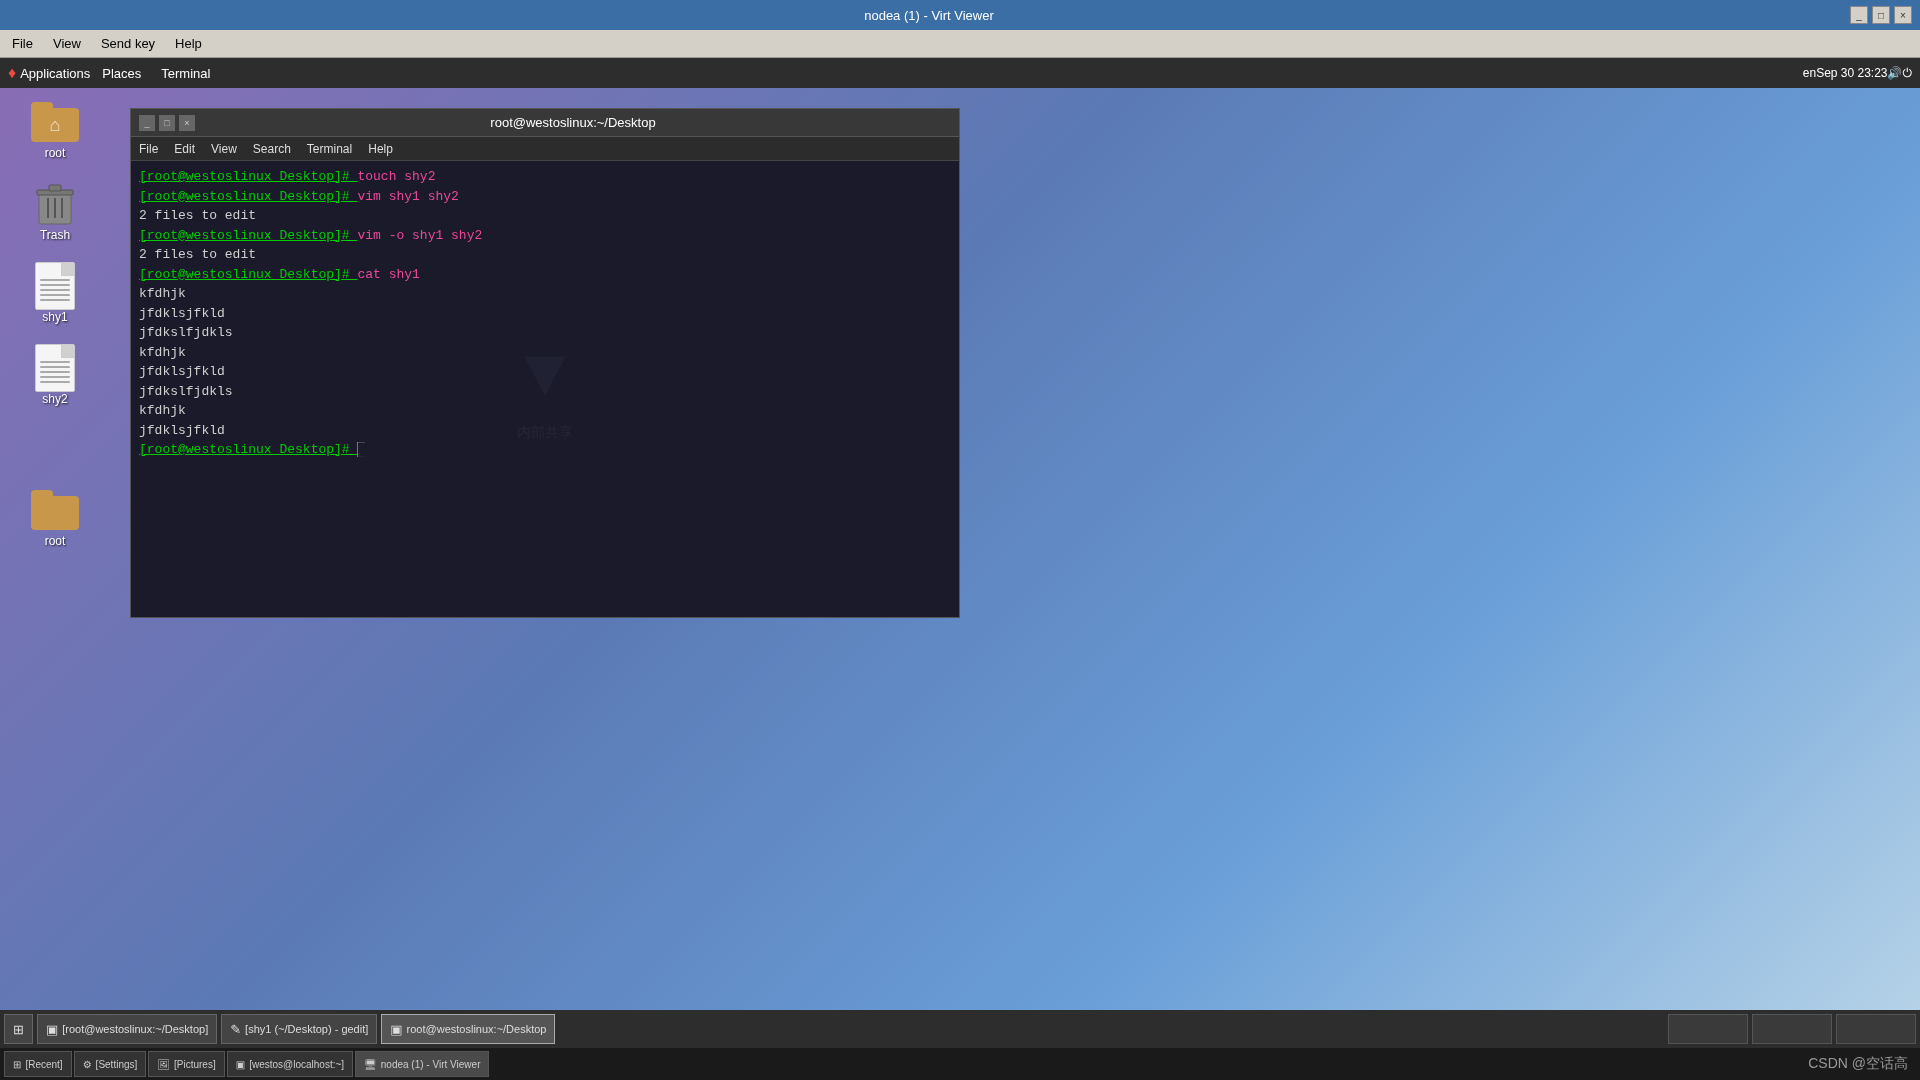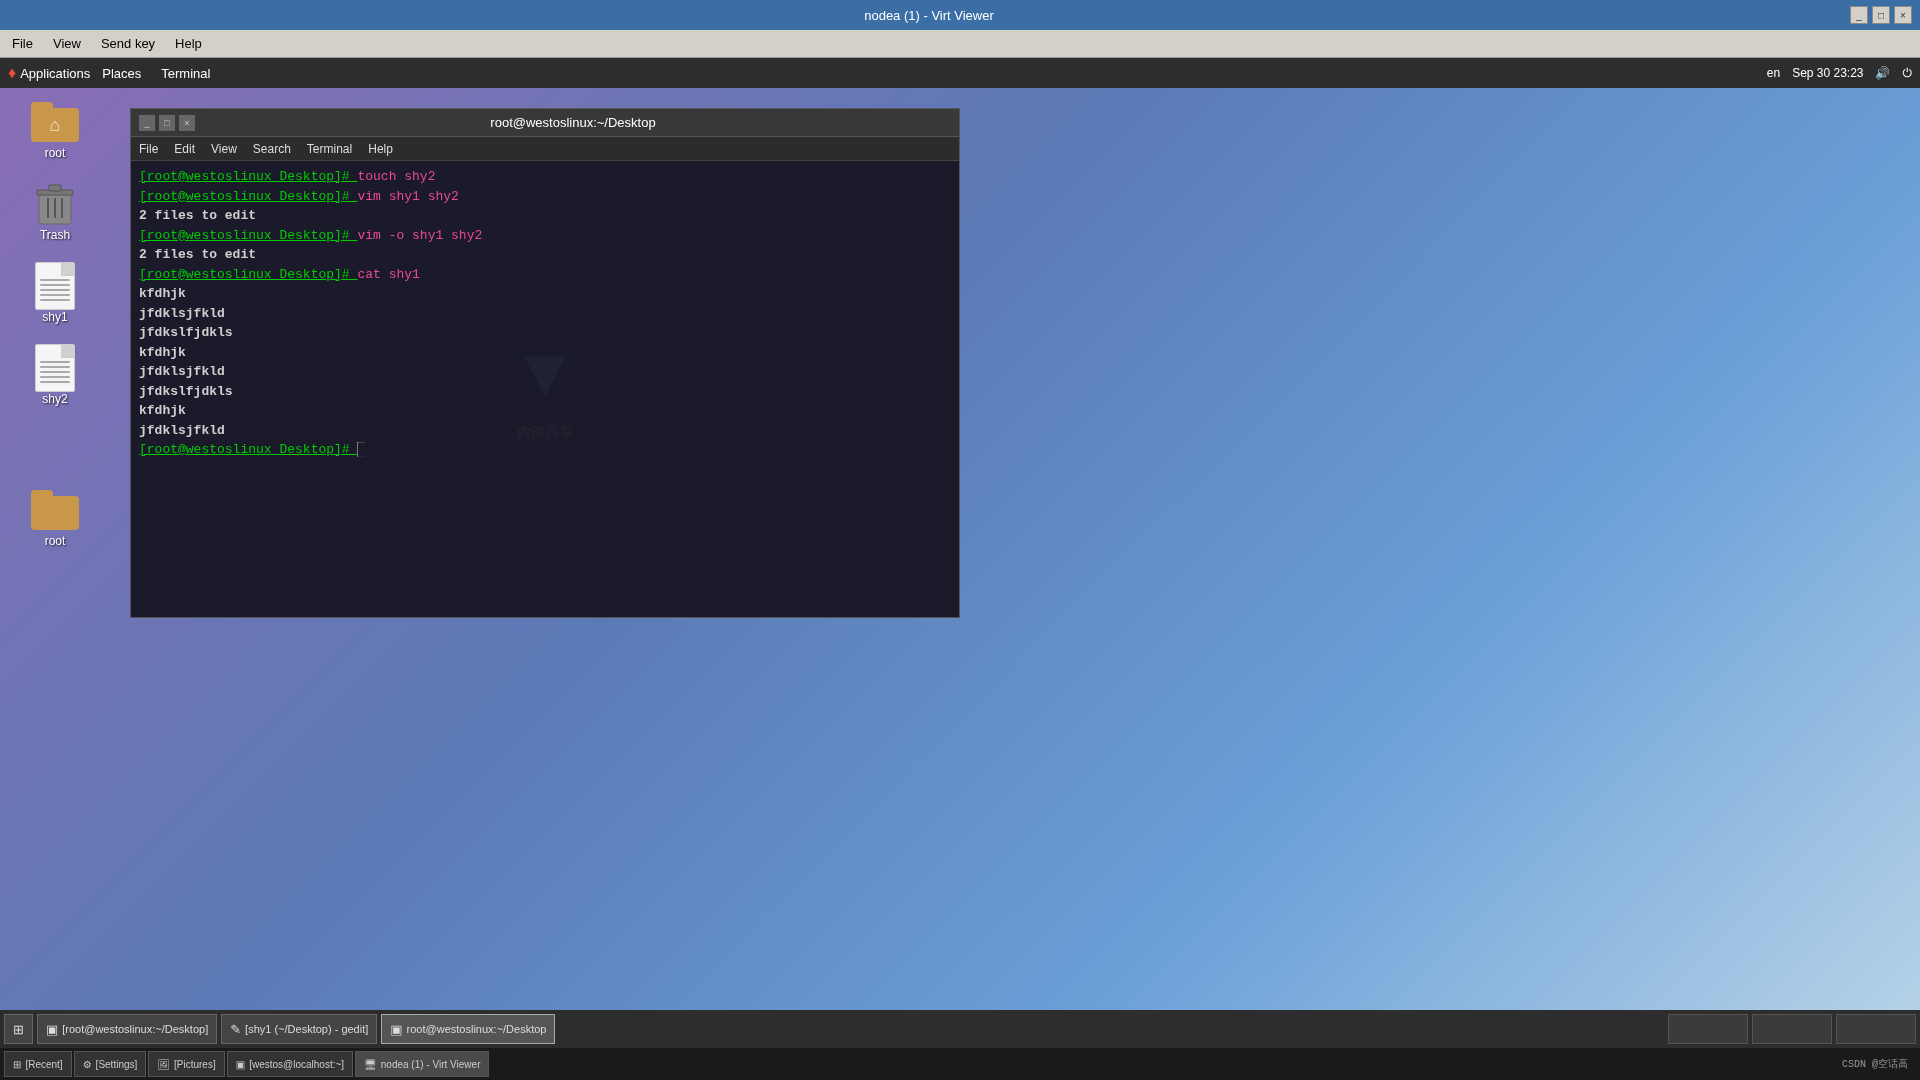--- a/index.html
+++ b/index.html
@@ -80,21 +80,21 @@
       position: absolute;
       top: 0;
       left: 0;
       z-index: 10;
     }
     .vm-panel-left { display: flex; align-items: center; gap: 4px; }
     .vm-panel-apps { display: flex; align-items: center; gap: 4px; cursor: pointer; color: white; }
     .vm-panel-apps-icon { color: #e74c3c; font-size: 16px; }
     .vm-panel-places { cursor: pointer; color: white; padding: 0 8px; }
     .vm-panel-terminal { cursor: pointer; color: white; padding: 0 8px; }
-    .vm-panel-right { margin-left: auto; display: flex; align-items: center; gap: 12px; font-size: 12px; }
+    .vm-panel-right { margin-left: auto; display: flex; align-items: center; font-size: 12px; }
 
     
     .desktop-icons {
       position: absolute;
       top: 40px;
       left: 20px;
       display: flex;
       flex-direction: column;
       gap: 20px;
     }
@@ -229,21 +229,21 @@
       padding: 6px 8px;
       font-family: 'Courier New', monospace;
       font-size: 13px;
       color: #d0d0d0;
       overflow: hidden;
       position: relative;
     }
     .term-line { line-height: 1.5; white-space: pre; }
     .term-prompt { color: #00cc00; text-decoration: underline; }
     .term-cmd { color: #ec4899; }
-    .term-output { color: #d0d0d0; font-weight: bold; }
+    .term-output { color: #d0d0d0; }
 
     
     .watermark {
       position: absolute;
       top: 50%;
       left: 50%;
       transform: translate(-50%, -50%);
       opacity: 0.12;
       pointer-events: none;
       text-align: center;
@@ -303,23 +303,22 @@
       align-items: center;
       gap: 4px;
       cursor: pointer;
       white-space: nowrap;
       flex-shrink: 0;
     }
     .bottom-btn.active { background: #4a4a4a; }
     .bottom-right {
       margin-left: auto;
       color: #999;
-      font-size: 10px;
+      font-size: 14px;
       padding-right: 8px;
-      font-family: Liberation Mono, monospace;
     }
   </style>
 </head>
 <body>
 
 <div class="virt-outer">
 
   <div class="virt-titlebar">
     <div class="virt-titlebar-title">nodea (1) - Virt Viewer</div>
     <div class="virt-titlebar-buttons">

